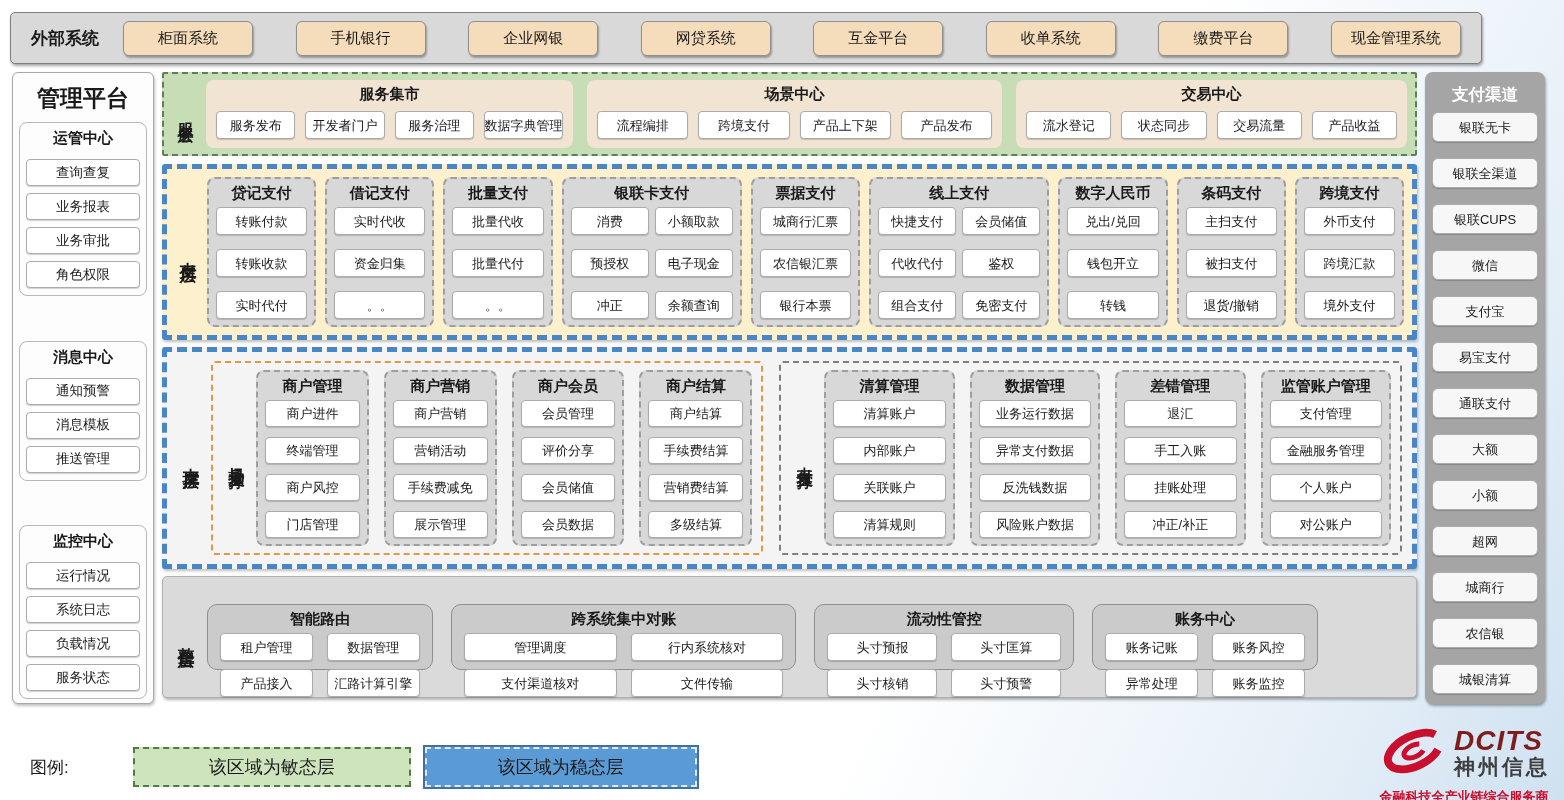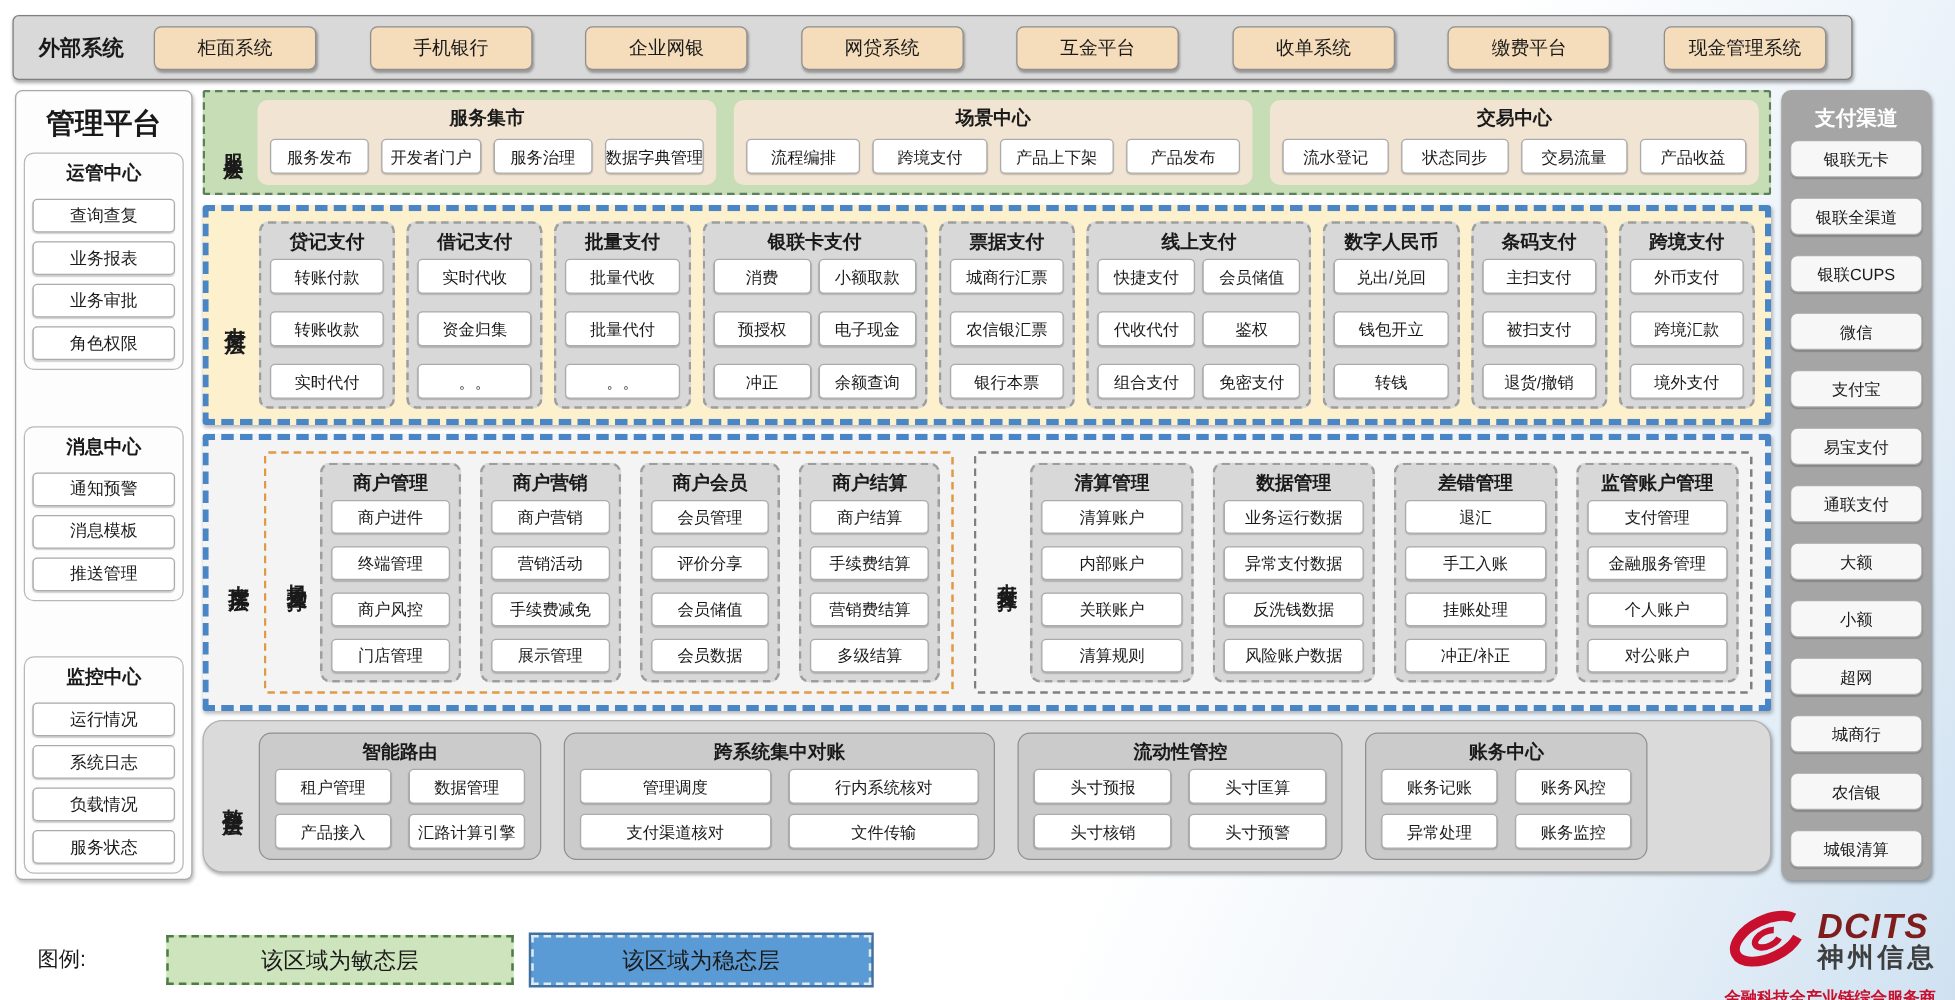--- a/index.html
+++ b/index.html
@@ -92,22 +92,22 @@
   .support-group{border-radius:4px;display:flex;padding:7px 9px;box-sizing:border-box;}
   .support-group.orange{border:2px dashed #e09a45;flex:550;}
   .support-group.gray{border:2px dashed #7f7f7f;flex:623;}
   .sub-vlabel{width:26px;font-size:16px;letter-spacing:2px;}
   .support-cards{flex:1;display:flex;gap:15px;margin-left:6px;}
   .support-card{flex:1;}
   .sup-btn{height:25px;}
   
   .integration-layer{
     margin-top:7px;height:122px;box-sizing:border-box;display:flex;
-    background:#dadada;border:1px solid #b0b0b0;border-radius:16px;
-    padding:9px 10px;box-shadow:1px 2px 3px rgba(0,0,0,.3);
+    background:#dadada;border:1px solid #b0b0b0;border-radius:5px;
+    padding:27px 10px;box-shadow:1px 2px 3px rgba(0,0,0,.3);
   }
   .integration-layer .vlabel{width:26px;}
   .integ-panels{flex:1;display:flex;gap:18px;margin-left:8px;padding-right:88px;}
   .integ-panel{
     background:#cbcbcb;border:1px solid #8f8f8f;border-radius:10px;
     padding:2px 12px 8px;display:flex;flex-direction:column;min-width:0;
   }
   .integ-panel:nth-child(1){flex:1;}
   .integ-panel:nth-child(2){flex:1.6;}
   .integ-panel:nth-child(3){flex:1.17;}

